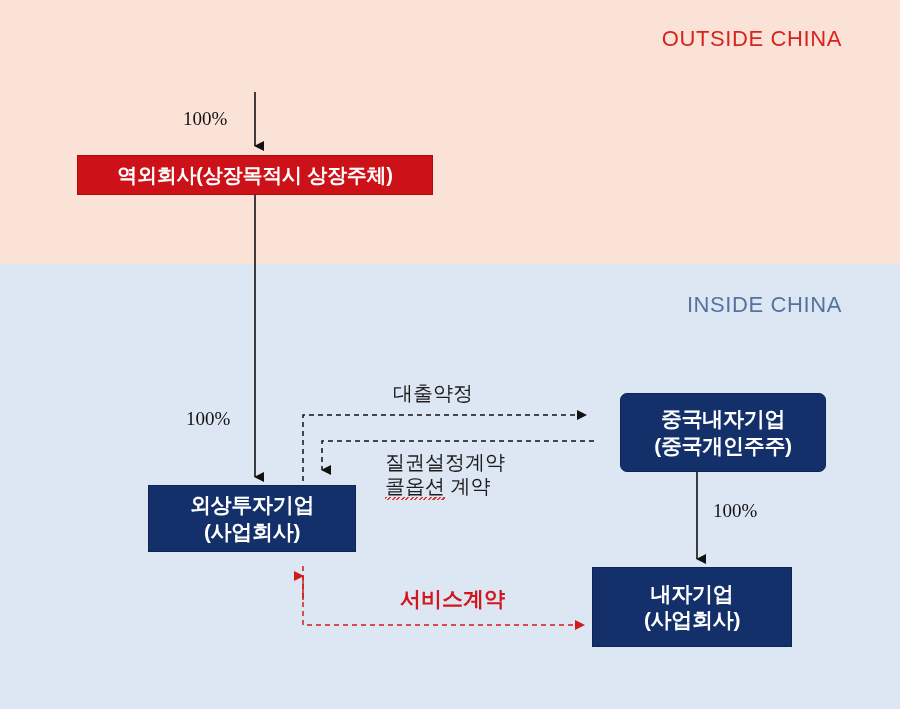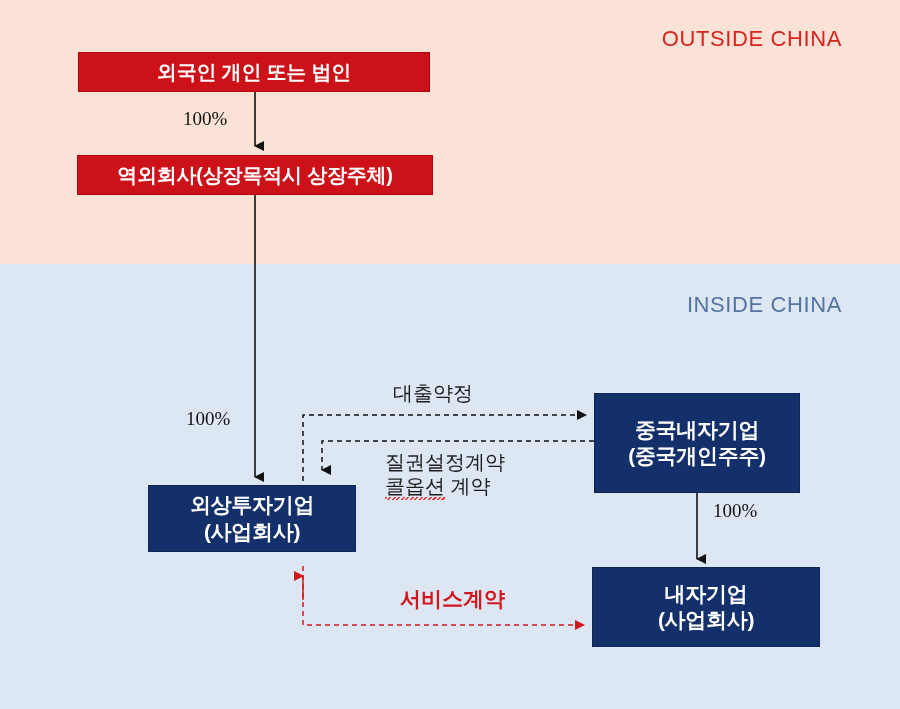--- a/index.html
+++ b/index.html
@@ -71,22 +71,22 @@
   }
   .box.navy {
     background: #13306b;
     border: 1px solid #0d2550;
     font-size: 21px;
     letter-spacing: -0.3px;
   }
   #box-foreign-entity { left: 78px;  top: 52px;  width: 352px; height: 40px; }
   #box-offshore-co    { left: 77px;  top: 155px; width: 356px; height: 40px; }
   #box-wfoe          { left: 148px; top: 485px; width: 208px; height: 67px; align-items: center; }
-  #box-domestic-sh   { left: 594px; top: 393px; width: 206px; height: 100px; }
-  #box-opco         { left: 592px; top: 567px; width: 228px; height: 80px; }
+  #box-domestic-sh   { left: 620px; top: 393px; width: 206px; height: 79px; border-radius: 7px; }
+  #box-opco         { left: 592px; top: 567px; width: 200px; height: 80px; }
   
   .conn-label {
     position: absolute;
     white-space: nowrap;
     line-height: 1.2;
   }
   .pct-label {
     font-family: "Liberation Serif", "DejaVu Serif", serif;
     font-size: 19px;
     color: #111111;
@@ -182,23 +182,20 @@
     <g>
       <path d="M594,441 L322,441 L322,470" fill="none" stroke="#111111" stroke-width="1.5" stroke-dasharray="5,4" marker-end="url(#arrow-black-down)"></path>
     </g>
 
     <g>
       <path d="M303,566 L303,625 L584,625" fill="none" stroke="#cf1b1b" stroke-width="1.5" stroke-dasharray="5,4" marker-end="url(#arrow-red-right)"></path>
       <path d="M303,600 L303,576" fill="none" stroke="#cf1b1b" stroke-width="1.5" marker-end="url(#arrow-red-up)"></path>
     </g>
   </svg>
 
-  <div class="box red" id="box-foreign-entity">
-    <span>외국인 개인 또는 법인</span>
-  </div>
 
   <div class="box red" id="box-offshore-co">
     <span>역외회사(상장목적시 상장주체)</span>
   </div>
 
   <div class="box navy" id="box-wfoe">
     <span>외상투자기업</span>
     <span>(사업회사)</span>
   </div>
 

